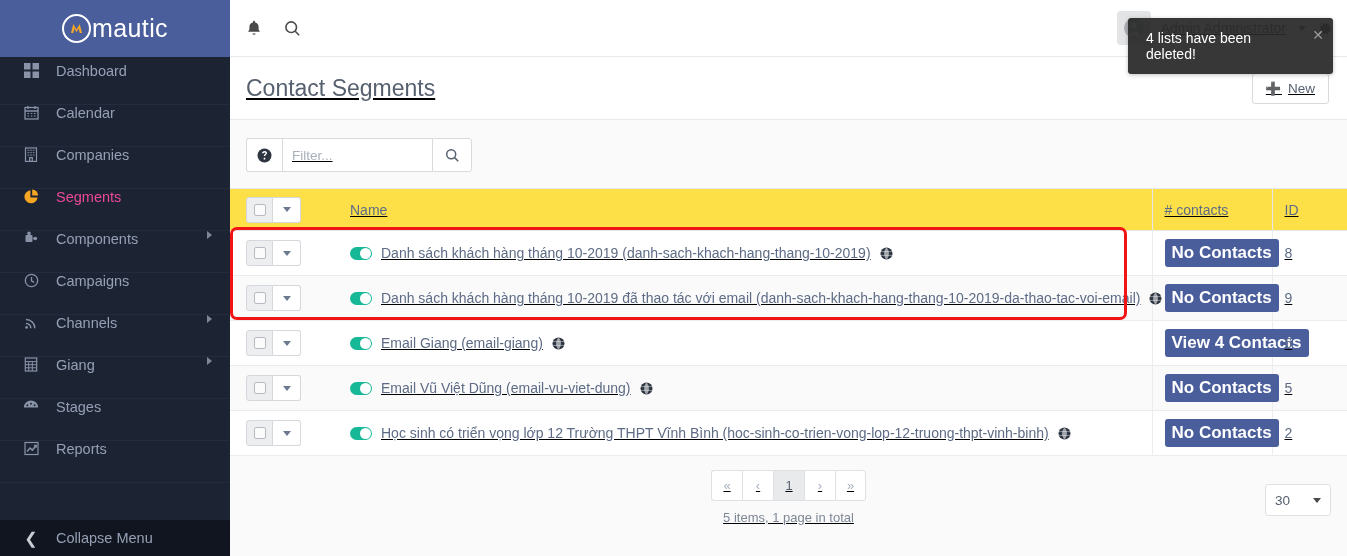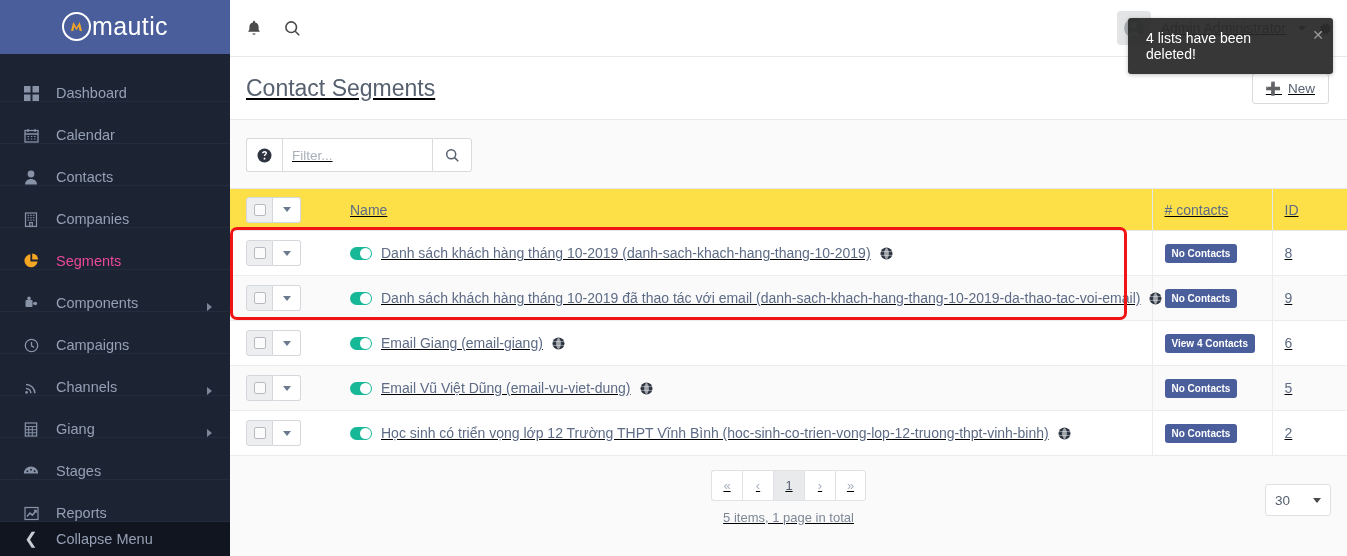--- a/index.html
+++ b/index.html
@@ -30,21 +30,21 @@
     display: flex; align-items: center; justify-content: center;
     position: relative;
   }
   .brand-mark svg { display:block; }
   .brand-text {
     color: #ffffff; font-size: 25px; letter-spacing: .4px;
     font-weight: 400; line-height: 1;
   }
   .nav { flex: 1 1 auto; padding-top: 6px; }
   .nav-item {
-    height: 42px; display: flex; align-items: flex-end;
+    height: 42px; display: flex; align-items: flex-start;
     padding: 0 18px 0 22px; gap: 16px;
     color: #95a0b5; font-size: 14.5px;
     border-bottom: 1px solid #232b3d;
     position: relative; cursor: pointer;
   }
   .nav-item .ico { width: 18px; display: flex; justify-content: center; align-items: center; color: #8893a8; }
   .nav-item.active { color: #ec4899; }
   .nav-item.active .ico { color: #f5a623; }
   .nav-item .caret {
     margin-left: auto;
@@ -195,21 +195,21 @@
   }
   .toggle::after {
     content:""; position:absolute; right: 1px; top: 1px;
     width: 11px; height: 11px; border-radius: 50%; background: #ffffff;
   }
   .seg-link { color: #5d6b85; font-size: 14px; cursor: pointer; white-space: nowrap;}
   .globe { color: #2b3440; display:flex; align-items:center; }
 
   .badge {
     display: inline-block; background: #4a5e9b; color: #ffffff;
-    font-size: 10px; font-weight: bold; padding: 4px 7px; border-radius: 3px;
+    font-size: 17px; font-weight: bold; padding: 4px 7px; border-radius: 3px;
     cursor: pointer; white-space: nowrap;
   }
 
   
   .highlight-rect {
     position: absolute;
     border: 3px solid #f01414;
     border-radius: 7px;
     pointer-events: none;
     z-index: 25;
@@ -279,29 +279,20 @@
         <span class="ico">
           <svg width="15" height="15" viewBox="0 0 15 15" fill="none" stroke="currentColor" stroke-width="1.3">
               <rect x="1" y="2.5" width="13" height="11.5"></rect>
               <path d="M1 6h13M4 1v3M11 1v3"></path>
               <path d="M3.5 8.5h1.5M6.8 8.5h1.5M10 8.5h1.5M3.5 11h1.5M6.8 11h1.5M10 11h1.5" stroke-width="1"></path>
             </svg>
         </span>
         <span>Calendar</span>
       </div>
 
-      <div class="nav-item">
-        <span class="ico">
-          <svg width="14" height="15" viewBox="0 0 14 15" fill="currentColor">
-              <circle cx="7" cy="4" r="3.4"></circle>
-              <path d="M1 14.5c0-3.4 2.7-5.5 6-5.5s6 2.1 6 5.5z"></path>
-            </svg>
-        </span>
-        <span>Contacts</span>
-      </div>
 
       <div class="nav-item">
         <span class="ico">
           <svg width="14" height="15" viewBox="0 0 14 15" fill="none" stroke="currentColor" stroke-width="1.2">
               <rect x="1.5" y="1" width="11" height="13.4"></rect>
               <path d="M3.6 3.3h1.6M6.2 3.3h1.6M8.8 3.3h1.6M3.6 5.7h1.6M6.2 5.7h1.6M8.8 5.7h1.6M3.6 8.1h1.6M6.2 8.1h1.6M8.8 8.1h1.6" stroke-width="1"></path>
               <rect x="5.7" y="10.6" width="2.6" height="3.8"></rect>
             </svg>
         </span>
         <span>Companies</span>

